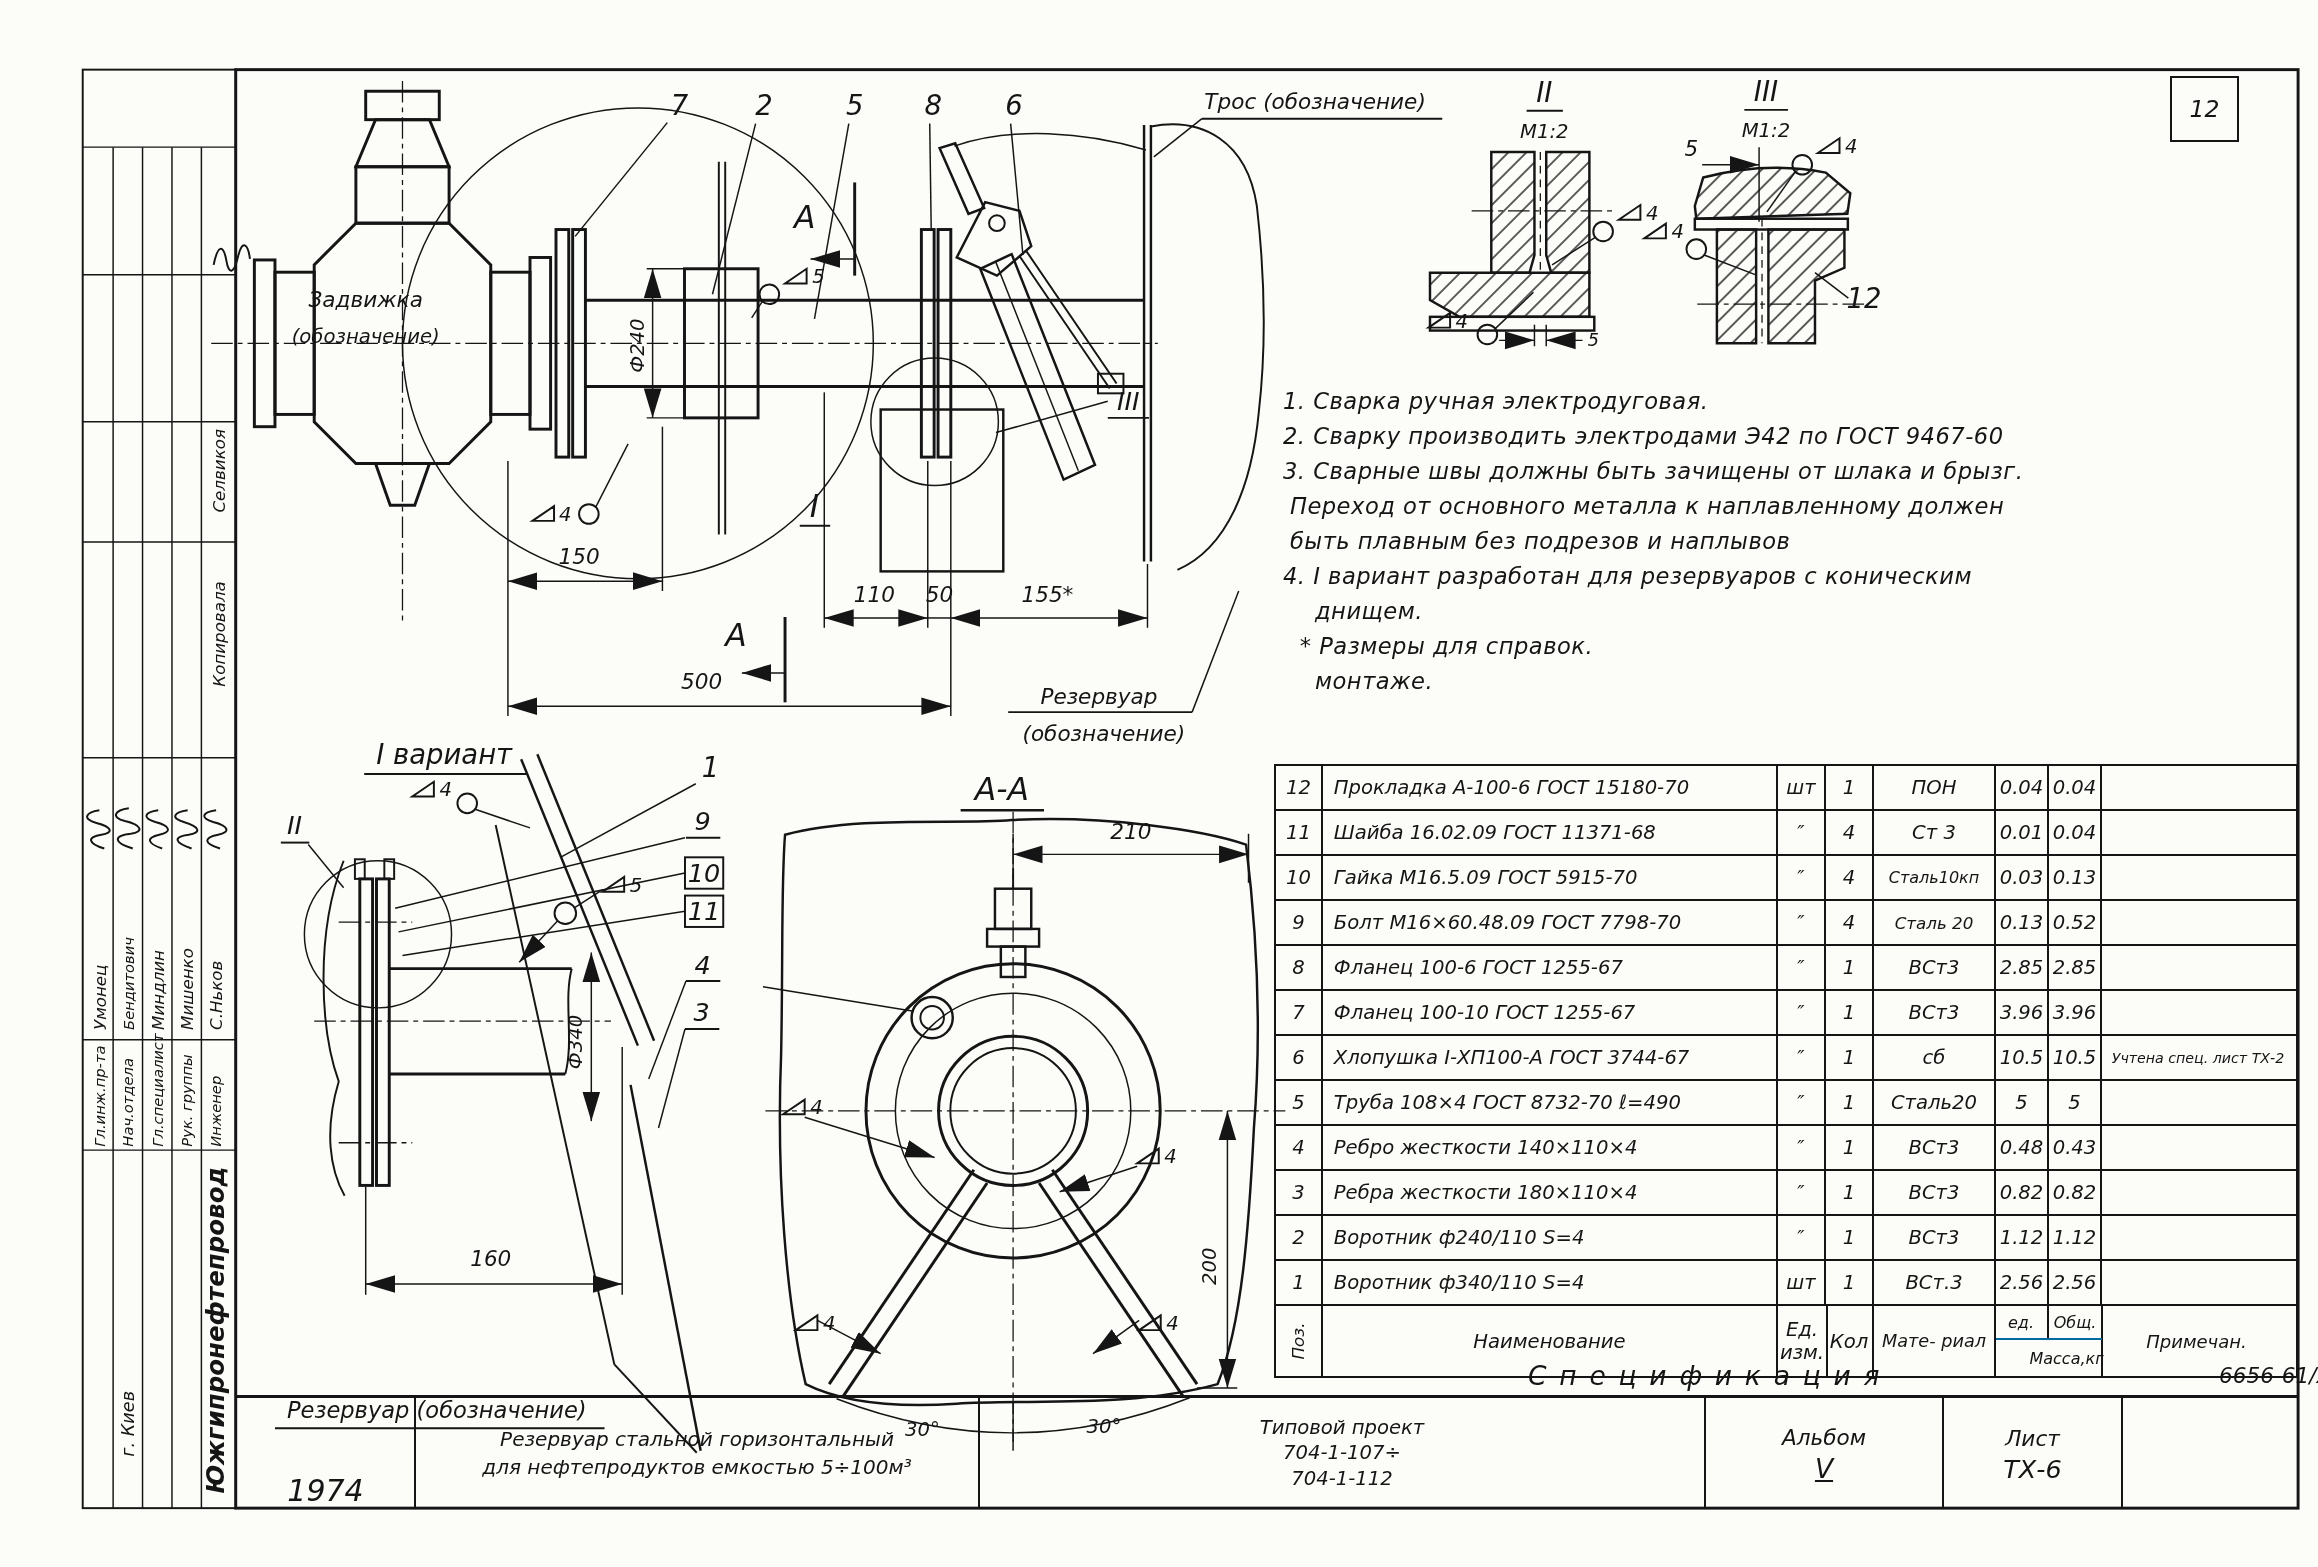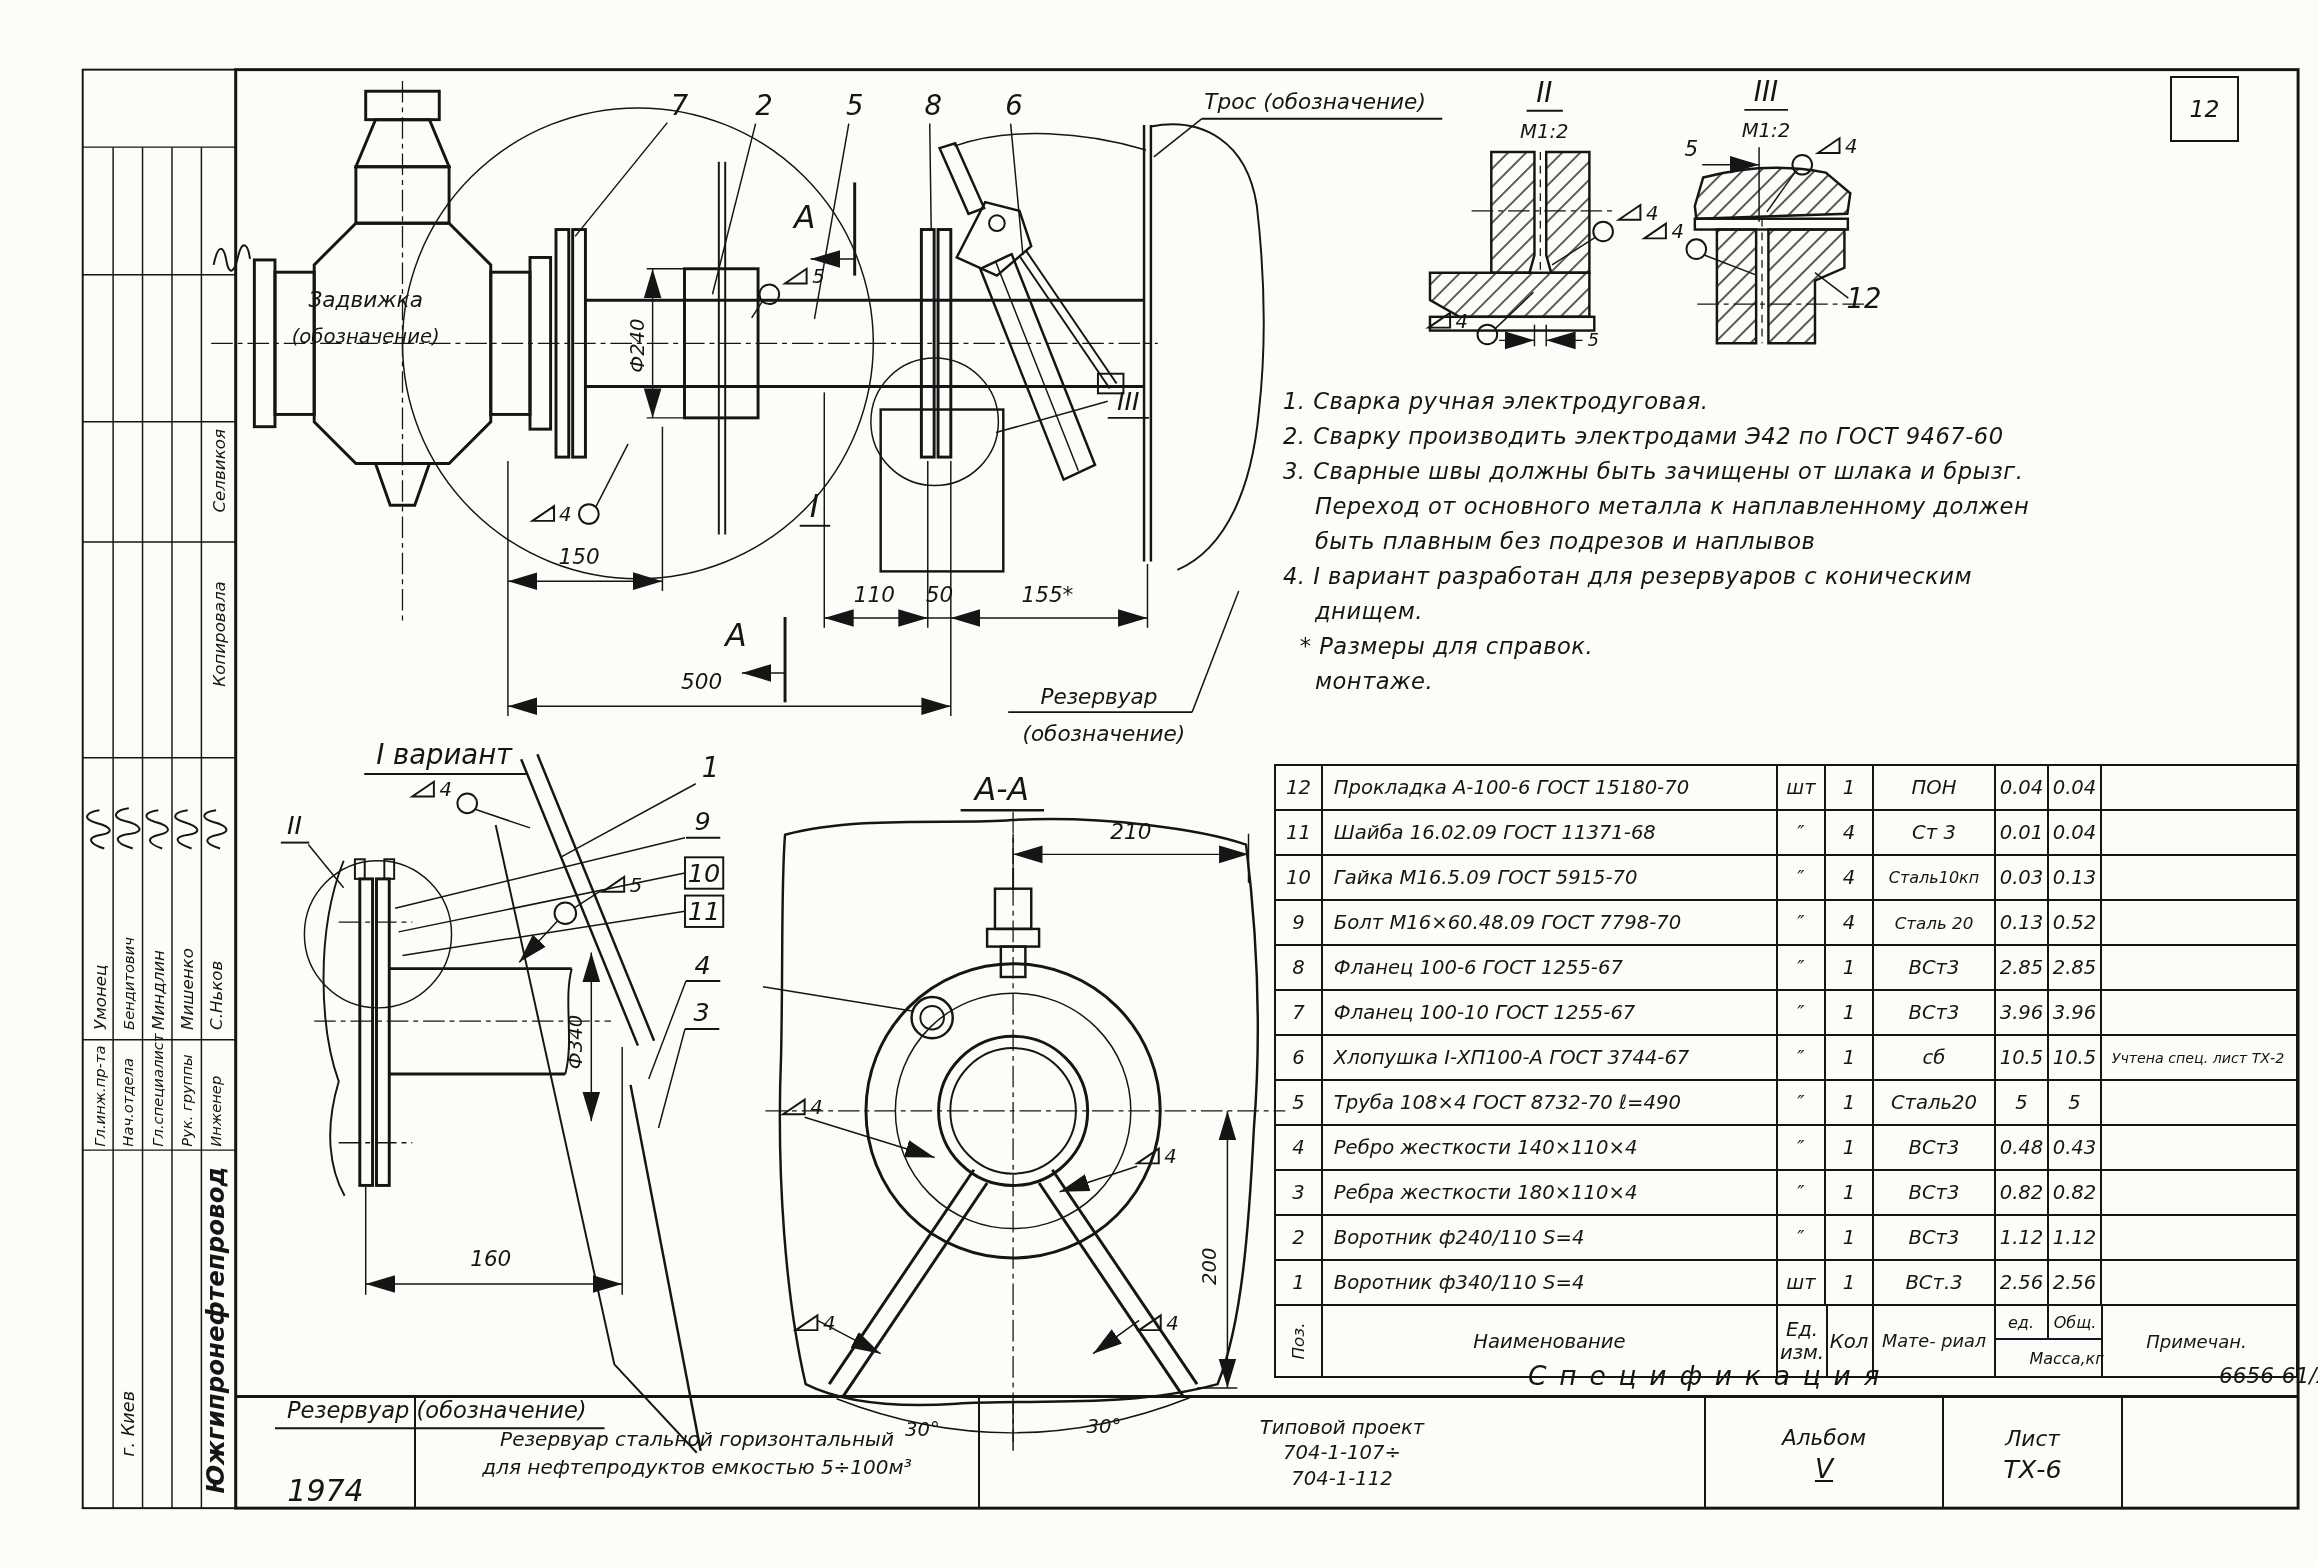--- a/index.html
+++ b/index.html
@@ -3,39 +3,39 @@
 <meta charset="utf-8">
 <style>
   html,body{margin:0;padding:0;background:#e8e8e4;}
   .page{position:relative;width:2319px;height:1567px;background:#fcfcf9;overflow:hidden;
         font-family:"DejaVu Sans",sans-serif;color:#151515;}
   svg text{fill:#151515;font-family:"DejaVu Sans",sans-serif;font-style:italic;}
   .abs{position:absolute;}
   
   .notes{position:absolute;left:1283px;top:388px;width:976px;}
   .note-line{height:35px;font:italic 22.6px "DejaVu Sans",sans-serif;white-space:nowrap;letter-spacing:0.5px;}
-  .ind1{padding-left:6.9px;margin-left:25px;}
+  .ind1{padding-left:6.9px;}
   .ind2{padding-left:32px;}
   .ind3{padding-left:16.7px;}
   
   .spec{position:absolute;left:1274px;top:764px;width:1024px;border:2.5px solid #151515;box-sizing:border-box;background:transparent;}
   .srow{display:grid;grid-template-columns:47px 455px 48px 48px 122px 53px 53px 187px;height:43px;border-bottom:2px solid #151515;}
   .srow>div{border-right:2px solid #151515;display:flex;align-items:center;justify-content:center;
             font:italic 19.6px "DejaVu Sans",sans-serif;overflow:hidden;}
   .srow>div:last-child{border-right:none;}
   .srow .nm{justify-content:flex-start;padding-left:10.8px;}
   .srow .note-cell{font:italic 14.2px "DejaVu Sans",sans-serif;line-height:16px;text-align:left;padding-left:5px;}
   .shead{display:grid;grid-template-columns:47px 455px 48px 48px 122px 107px 187px;height:70px;border-bottom:0;}
   .shead>div{border-right:2px solid #151515;display:flex;align-items:center;justify-content:center;text-align:center;
              font:italic 19.6px "DejaVu Sans",sans-serif;}
   .shead>div:last-child{border-right:none;}
   .rot{transform:rotate(-90deg);font-size:16.7px;}
   .small2{font-size:15px;line-height:16.7px;}
   .mass-head{flex-direction:column;padding:0;align-items:stretch;}
-  .mass-top{display:grid;grid-template-columns:53px 53px;height:32px;border-bottom:2px solid #0f172a;}
+  .mass-top{display:grid;grid-template-columns:53px 53px;height:32px;border-bottom:2px solid #0369a1;}
   .mass-top>div{display:flex;align-items:center;justify-content:center;font:italic 16px "DejaVu Sans",sans-serif;}
   .mass-top>div:first-child{border-right:2px solid #151515;}
   .mass-bot{flex:1;display:flex;align-items:center;justify-content:center;font:italic 16px "DejaVu Sans",sans-serif;margin-left:36px;}
   .spec-caption{position:absolute;left:1322px;top:1355px;width:1024px;height:41px;display:flex;align-items:center;}
   .spec-title{font:italic 26.5px "DejaVu Sans",sans-serif;letter-spacing:12.8px;margin-left:206px;}
   .spec-doc{font:italic 21.6px "DejaVu Sans",sans-serif;margin-left:auto;margin-right:14.7px;}
   
   .tblock{position:absolute;left:235px;top:1395px;width:2063px;height:113px;border-top:3.9px solid #151515;
           display:grid;grid-template-columns:181px 564px 726px 238px 179px 174px;box-sizing:border-box;}
   .tblock>div{border-right:2.5px solid #151515;display:flex;flex-direction:column;align-items:center;justify-content:center;}

